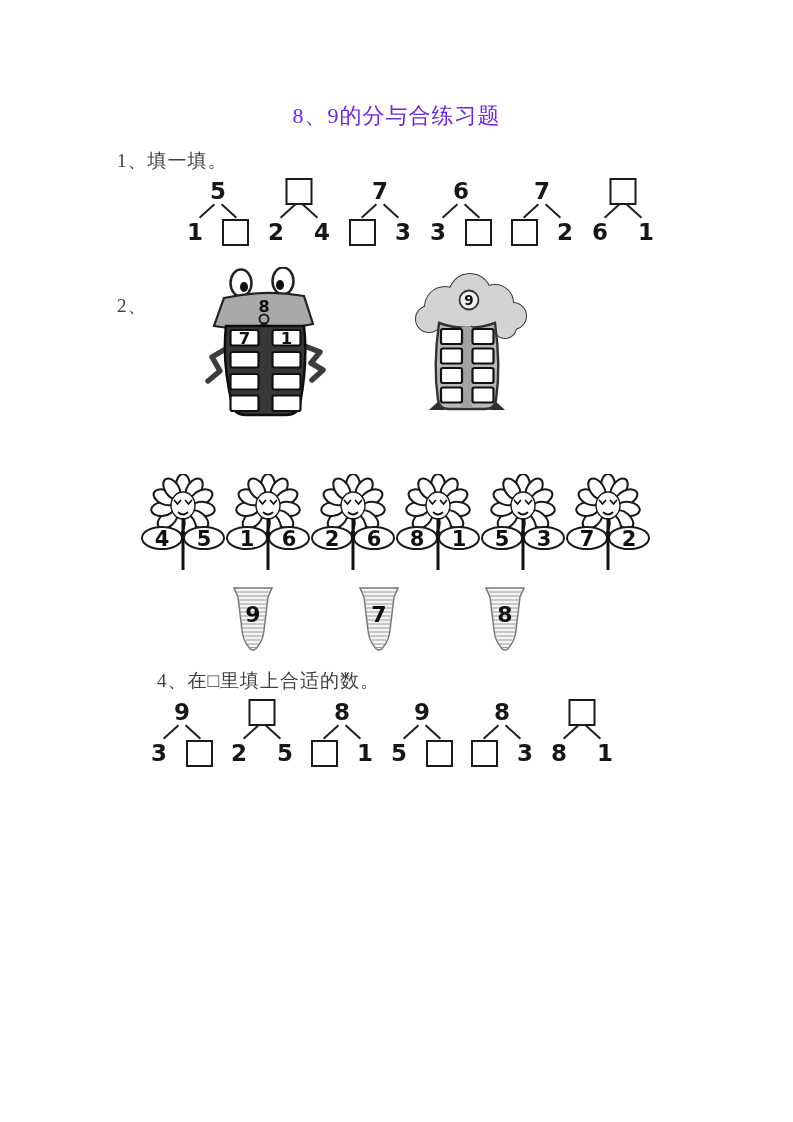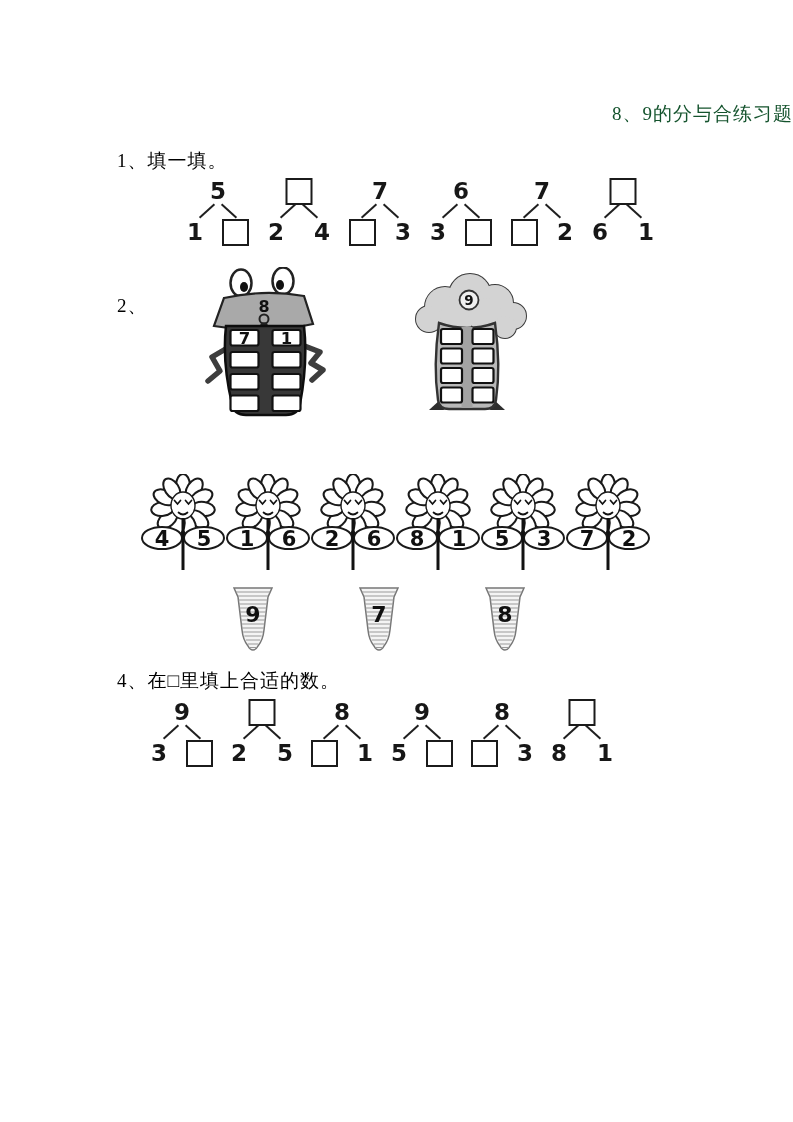--- a/index.html
+++ b/index.html
@@ -1,31 +1,31 @@
 <!DOCTYPE html>
 <html><head>
 <meta charset="utf-8">
 <style>
   html,body{margin:0;padding:0;background:#ffffff;}
   #page{
     position:relative;width:793px;height:1122px;background:#ffffff;overflow:hidden;
     font-family:"Liberation Sans",sans-serif;color:#1a1a1a;
   }
   .title{
-    position:absolute;top:101px;left:0;width:100%;text-align:right;
-    font-family:"Liberation Serif",serif;font-size:19px;letter-spacing:1px;color:#14532d;
+    position:absolute;top:101px;left:0;width:100%;text-align:center;
+    font-family:"Liberation Serif",serif;font-size:22px;letter-spacing:1px;color:#6d28d9;
   }
   .qlabel{
     position:absolute;left:117px;
-    font-family:"Liberation Serif",serif;font-size:19px;color:#000000;letter-spacing:1px;
+    font-family:"Liberation Serif",serif;font-size:19px;color:#404040;letter-spacing:1px;
   }
   #q1-label{top:148px;}
   #q2-label{top:293px;}
   #q3-label{top:437px;}
-  #q4-label{top:668px;}
+  #q4-label{top:668px;margin-left:40px;}
 
   
   .tree-row{position:absolute;display:flex;}
   #q1-row{left:182px;top:178px;gap:9px;}
   #q4-row{left:146px;top:699px;gap:8px;}
   .tree{position:relative;width:72px;height:68px;flex:0 0 auto;}
   .tnode{
     position:absolute;font-family:"DejaVu Sans",sans-serif;font-weight:bold;
     font-size:23px;line-height:27px;height:27px;color:#171717;text-align:center;
   }

